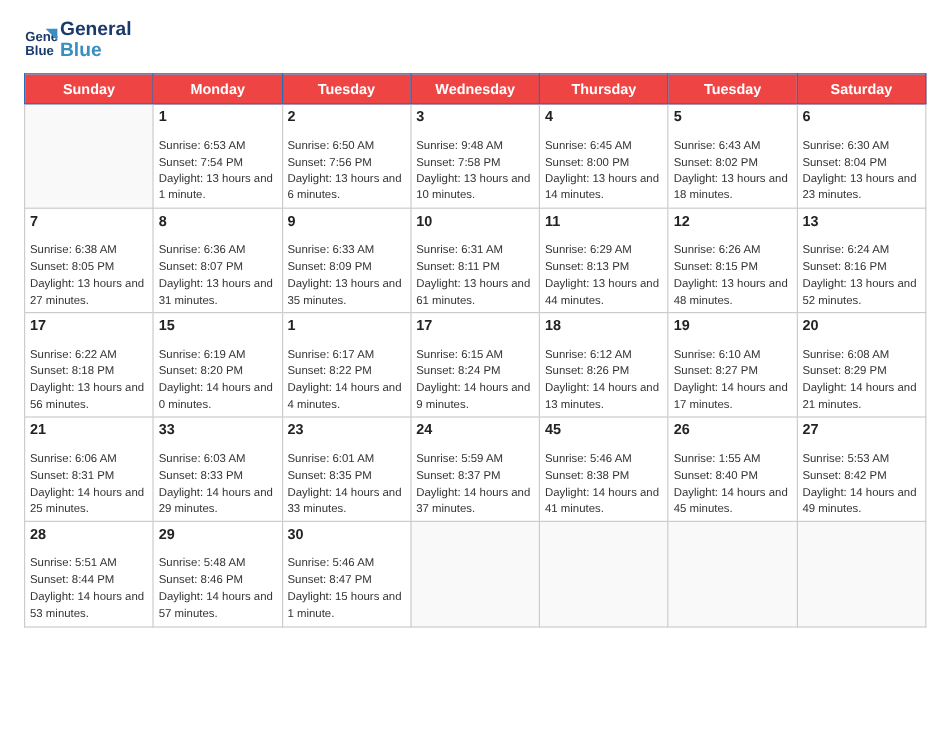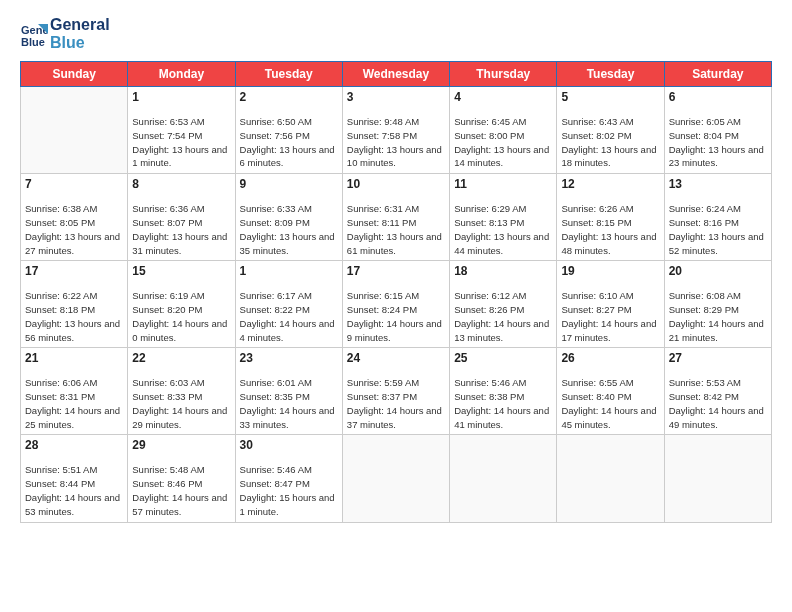--- a/index.html
+++ b/index.html
@@ -152,21 +152,21 @@
             <div class="day-num">5</div>
         <div class="day-info">
           <div>Sunrise: 6:43 AM</div>
           <div>Sunset: 8:02 PM</div>
           <div>Daylight: 13 hours and 18 minutes.</div>
         </div>
           </td>
           <td>
             <div class="day-num">6</div>
         <div class="day-info">
-          <div>Sunrise: 6:05 AM</div>
+          <div>Sunrise: 6:30 AM</div>
           <div>Sunset: 8:04 PM</div>
           <div>Daylight: 13 hours and 23 minutes.</div>
         </div>
           </td>
         </tr>
         <tr>
           <td>
             <div class="day-num">7</div>
         <div class="day-info">
           <div>Sunrise: 6:38 AM</div>
@@ -284,21 +284,21 @@
         <tr>
           <td>
             <div class="day-num">21</div>
         <div class="day-info">
           <div>Sunrise: 6:06 AM</div>
           <div>Sunset: 8:31 PM</div>
           <div>Daylight: 14 hours and 25 minutes.</div>
         </div>
           </td>
           <td>
-            <div class="day-num">22</div>
+            <div class="day-num">33</div>
         <div class="day-info">
           <div>Sunrise: 6:03 AM</div>
           <div>Sunset: 8:33 PM</div>
           <div>Daylight: 14 hours and 29 minutes.</div>
         </div>
           </td>
           <td>
             <div class="day-num">23</div>
         <div class="day-info">
           <div>Sunrise: 6:01 AM</div>
@@ -308,31 +308,31 @@
           </td>
           <td>
             <div class="day-num">24</div>
         <div class="day-info">
           <div>Sunrise: 5:59 AM</div>
           <div>Sunset: 8:37 PM</div>
           <div>Daylight: 14 hours and 37 minutes.</div>
         </div>
           </td>
           <td>
-            <div class="day-num">25</div>
+            <div class="day-num">45</div>
         <div class="day-info">
           <div>Sunrise: 5:46 AM</div>
           <div>Sunset: 8:38 PM</div>
           <div>Daylight: 14 hours and 41 minutes.</div>
         </div>
           </td>
           <td>
             <div class="day-num">26</div>
         <div class="day-info">
-          <div>Sunrise: 6:55 AM</div>
+          <div>Sunrise: 1:55 AM</div>
           <div>Sunset: 8:40 PM</div>
           <div>Daylight: 14 hours and 45 minutes.</div>
         </div>
           </td>
           <td>
             <div class="day-num">27</div>
         <div class="day-info">
           <div>Sunrise: 5:53 AM</div>
           <div>Sunset: 8:42 PM</div>
           <div>Daylight: 14 hours and 49 minutes.</div>

